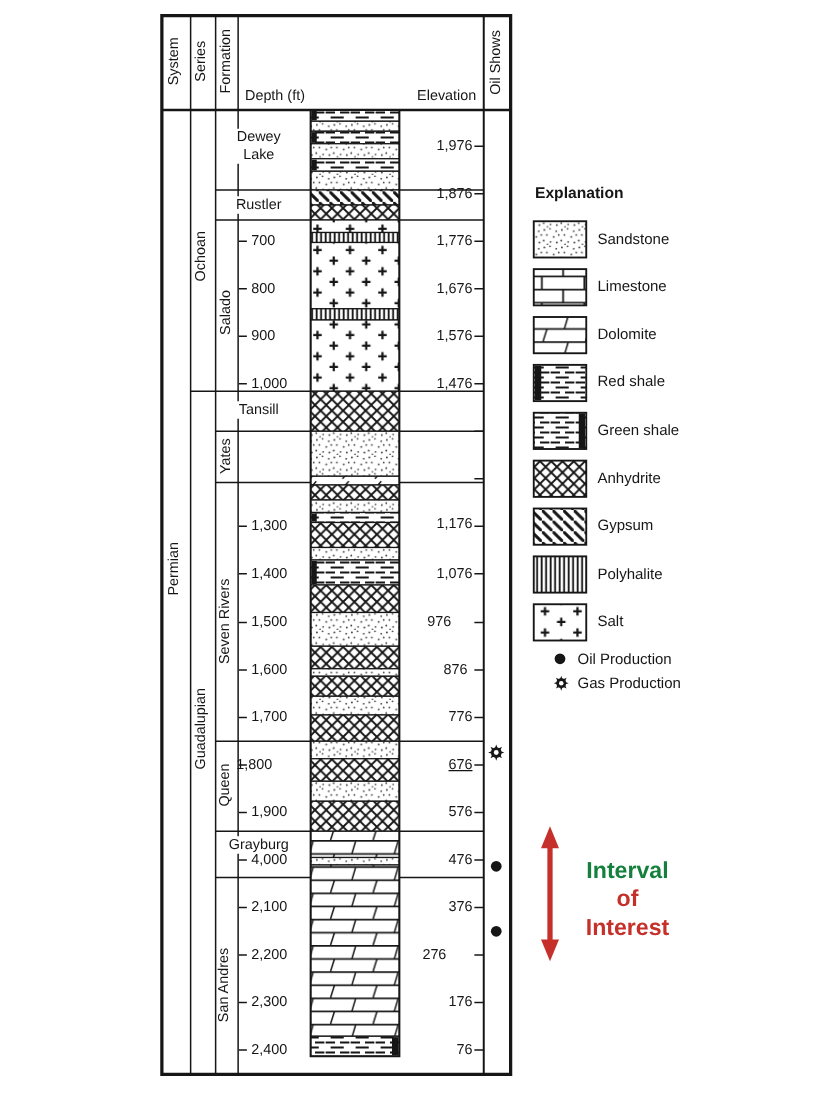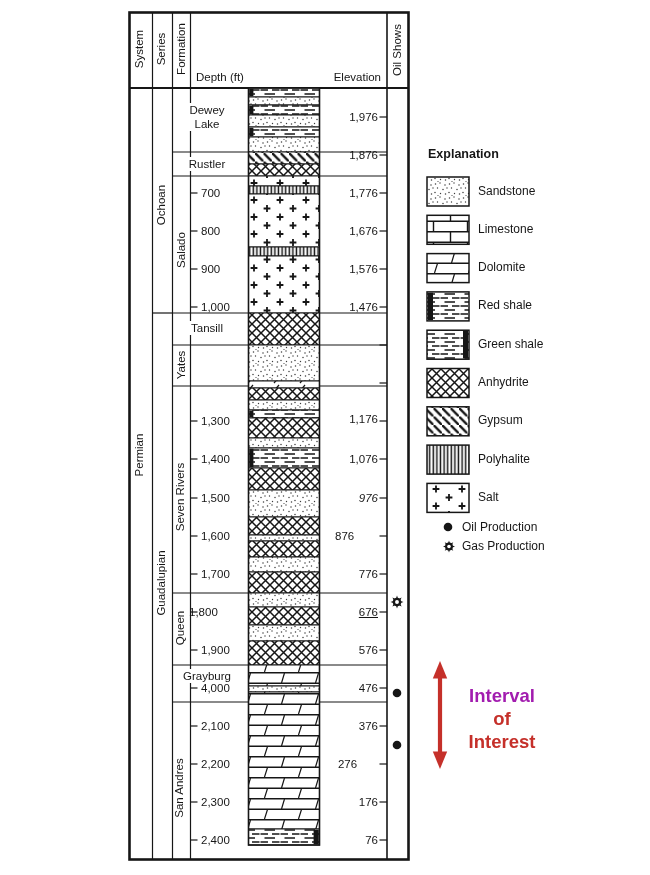--- a/index.html
+++ b/index.html
@@ -227,21 +227,21 @@
   </svg>
 
   <div id="text-layer">
     <div class="t v" style="left:139px;top:49px">System</div>
     <div class="t v" style="left:161px;top:49px">Series</div>
     <div class="t v" style="left:181px;top:49px">Formation</div>
     <div class="t v" style="left:397px;top:50px">Oil Shows</div>
     <div class="t" style="left:196px;top:70px">Depth (ft)</div>
     <div class="t" style="left:290px;top:70px;width:91px;text-align:right">Elevation</div>
     <div class="t bold" style="left:428px;top:147px;font-size:12.5px">Explanation</div>
-    <div class="t interval-line" style="left: 444px; top: 684px; width: 116px; color: #a21caf;">Interval</div>
+    <div class="t interval-line" style="left: 444px; top: 684px; width: 116px; color: #15803d;">Interval</div>
     <div class="t interval-line" style="left: 444px; top: 707px; width: 116px; color: rgb(197, 48, 42);">of</div>
     <div class="t interval-line" style="left: 444px; top: 730px; width: 116px; color: rgb(197, 48, 42);">Interest</div>
   <div class="t v" style="left: 139px; top: 455px;">Permian</div>
       <div class="t v" style="left: 161px; top: 205px;">Ochoan</div>
       <div class="t v" style="left: 161px; top: 583px;">Guadalupian</div>
       <div class="t hz" style="left: 179px; top: 103px; width: 56px;">Dewey Lake</div>
       <div class="t hz" style="left: 179px; top: 157px; width: 56px;">Rustler</div>
       <div class="t v" style="left: 181px; top: 250px;">Salado</div>
       <div class="t hz" style="left: 179px; top: 321px; width: 56px;">Tansill</div>
       <div class="t v" style="left: 181px; top: 365px;">Yates</div>
@@ -266,22 +266,22 @@
       <div class="t" style="left: 201px; top: 795px;">2,300</div>
       <div class="t" style="left: 201px; top: 833px;">2,400</div>
       <div class="t" style="left: 317px; top: 110px; width: 61px; text-align: right;">1,976</div>
       <div class="t" style="left: 317px; top: 148px; width: 61px; text-align: right;">1,876</div>
       <div class="t" style="left: 317px; top: 186px; width: 61px; text-align: right;">1,776</div>
       <div class="t" style="left: 317px; top: 224px; width: 61px; text-align: right;">1,676</div>
       <div class="t" style="left: 317px; top: 262px; width: 61px; text-align: right;">1,576</div>
       <div class="t" style="left: 317px; top: 300px; width: 61px; text-align: right;">1,476</div>
       <div class="t" style="left: 317px; top: 412px; width: 61px; text-align: right;">1,176</div>
       <div class="t" style="left: 317px; top: 452px; width: 61px; text-align: right;">1,076</div>
-      <div class="t" style="left: 317px; top: 491px; width: 61px; text-align: right; font-style: italic;">976</div>
-      <div class="t" style="left: 335px; top: 529px; width: 61px; text-align: left;">876</div>
+      <div class="t" style="left: 300px; top: 491px; width: 61px; text-align: right;">976</div>
+      <div class="t" style="left: 313px; top: 529px; width: 61px; text-align: right;">876</div>
       <div class="t" style="left: 317px; top: 567px; width: 61px; text-align: right;">776</div>
       <div class="t" style="left: 317px; top: 605px; width: 61px; text-align: right; text-decoration: underline;">676</div>
       <div class="t" style="left: 317px; top: 643px; width: 61px; text-align: right;">576</div>
       <div class="t" style="left: 317px; top: 681px; width: 61px; text-align: right;">476</div>
       <div class="t" style="left: 317px; top: 719px; width: 61px; text-align: right;">376</div>
       <div class="t" style="left: 317px; top: 757px; width: 61px; text-align: center;">276</div>
       <div class="t" style="left: 317px; top: 795px; width: 61px; text-align: right;">176</div>
       <div class="t" style="left: 317px; top: 833px; width: 61px; text-align: right;">76</div>
       <div class="t t12" style="left: 478px; top: 184.5px;">Sandstone</div>
       <div class="t t12" style="left: 478px; top: 222.8px;">Limestone</div>

